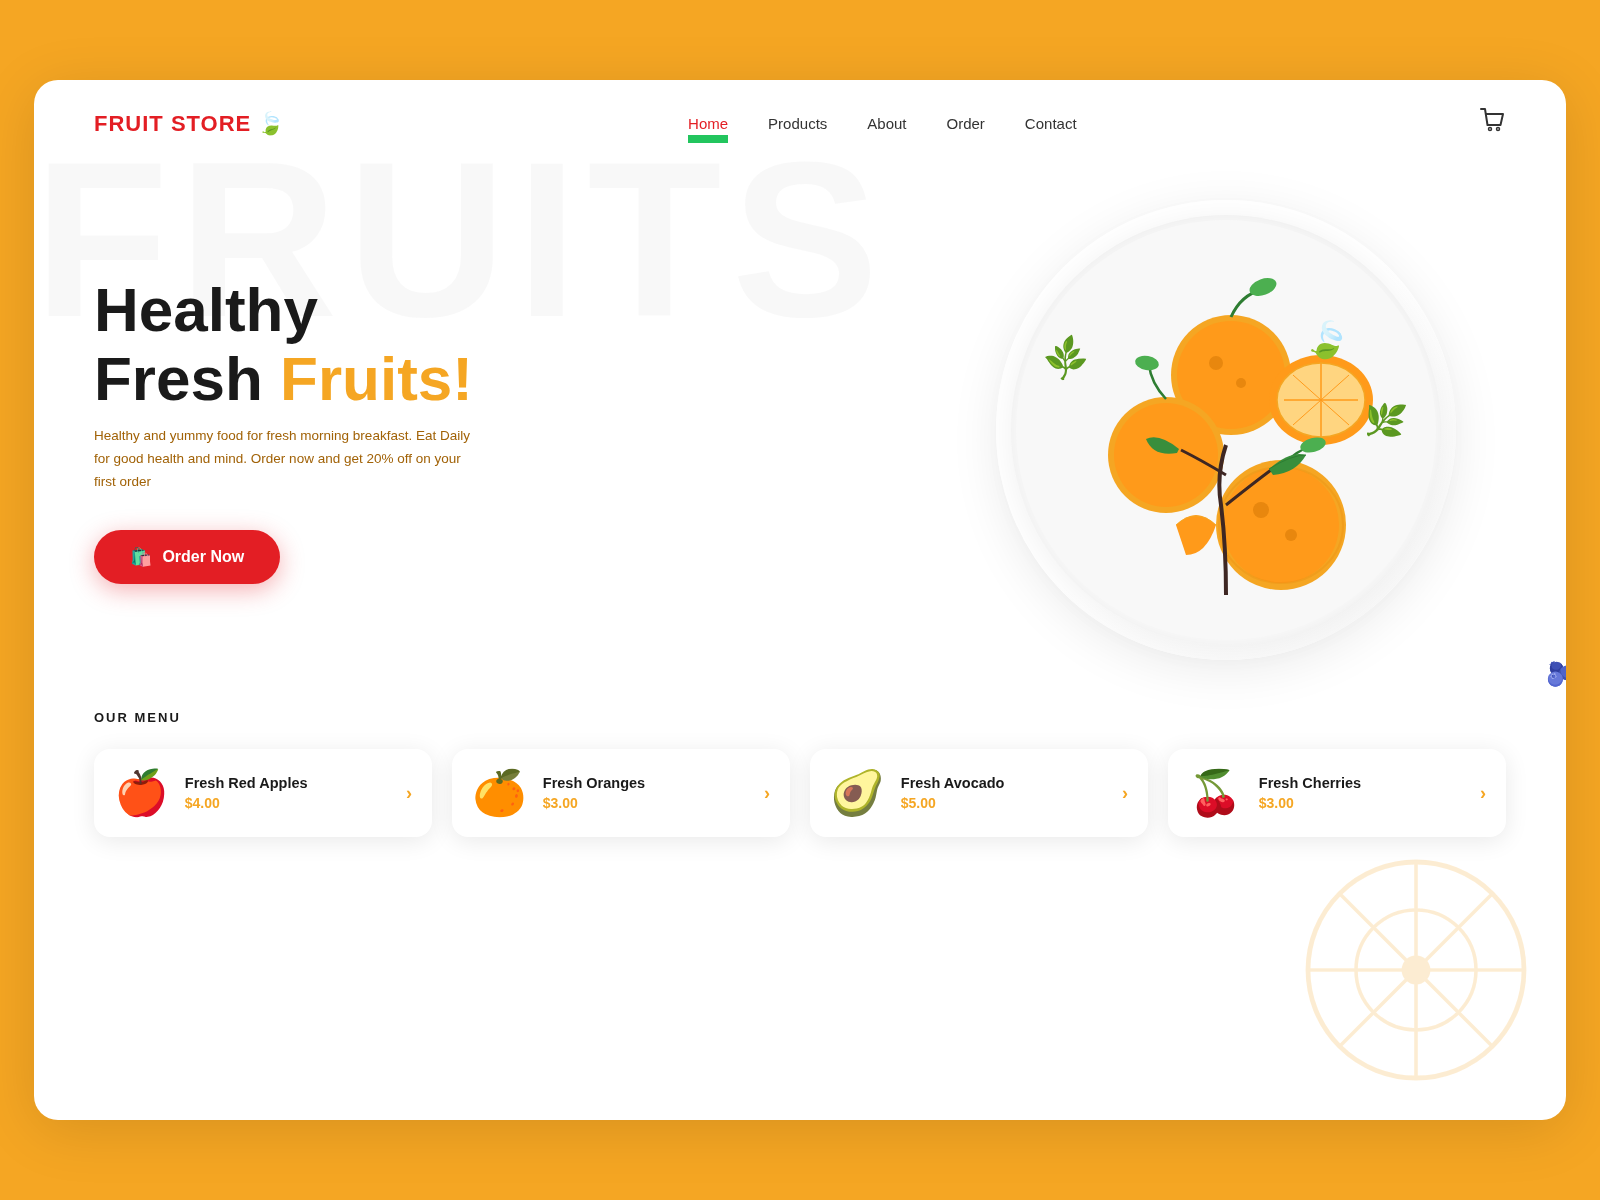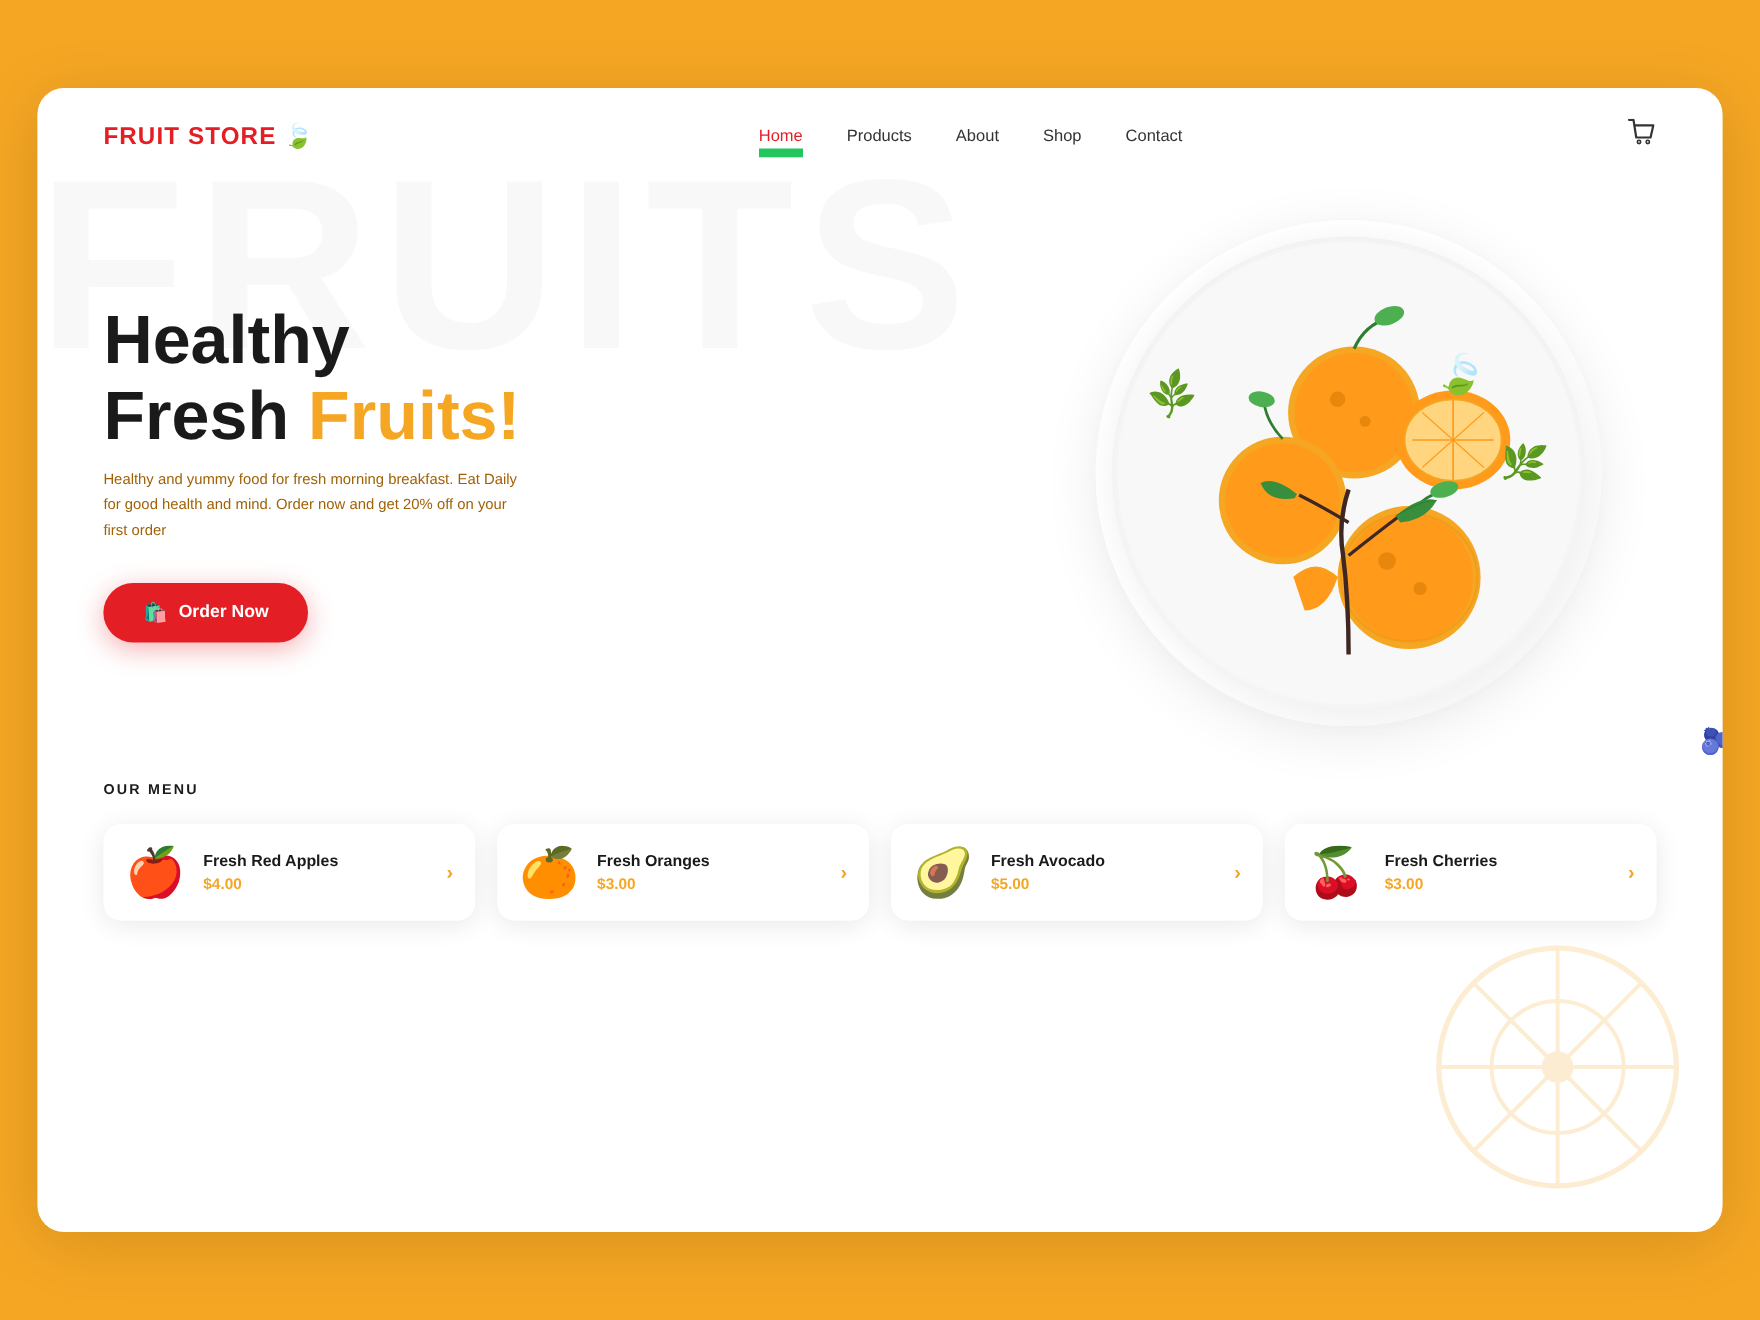--- a/index.html
+++ b/index.html
@@ -310,21 +310,21 @@
       <li class="active">
         <a href="#">Home</a>
       </li>
       <li>
         <a href="#">Products</a>
       </li>
       <li>
         <a href="#">About</a>
       </li>
       <li>
-        <a href="#">Shop</a>
+        <a href="#">Order</a>
       </li>
       <li>
         <a href="#">Contact</a>
       </li>
     </ul>
     <div class="cart-icon">
       <svg width="26" height="26" viewBox="0 0 26 26" fill="none" xmlns="http://www.w3.org/2000/svg">
         <path d="M1 1H5L7.5 17H20.5L23 6H7" stroke="#333" stroke-width="2" stroke-linecap="round" stroke-linejoin="round"></path>
         <circle cx="10" cy="21" r="1.5" stroke="#333" stroke-width="1.5"></circle>
         <circle cx="18" cy="21" r="1.5" stroke="#333" stroke-width="1.5"></circle>

